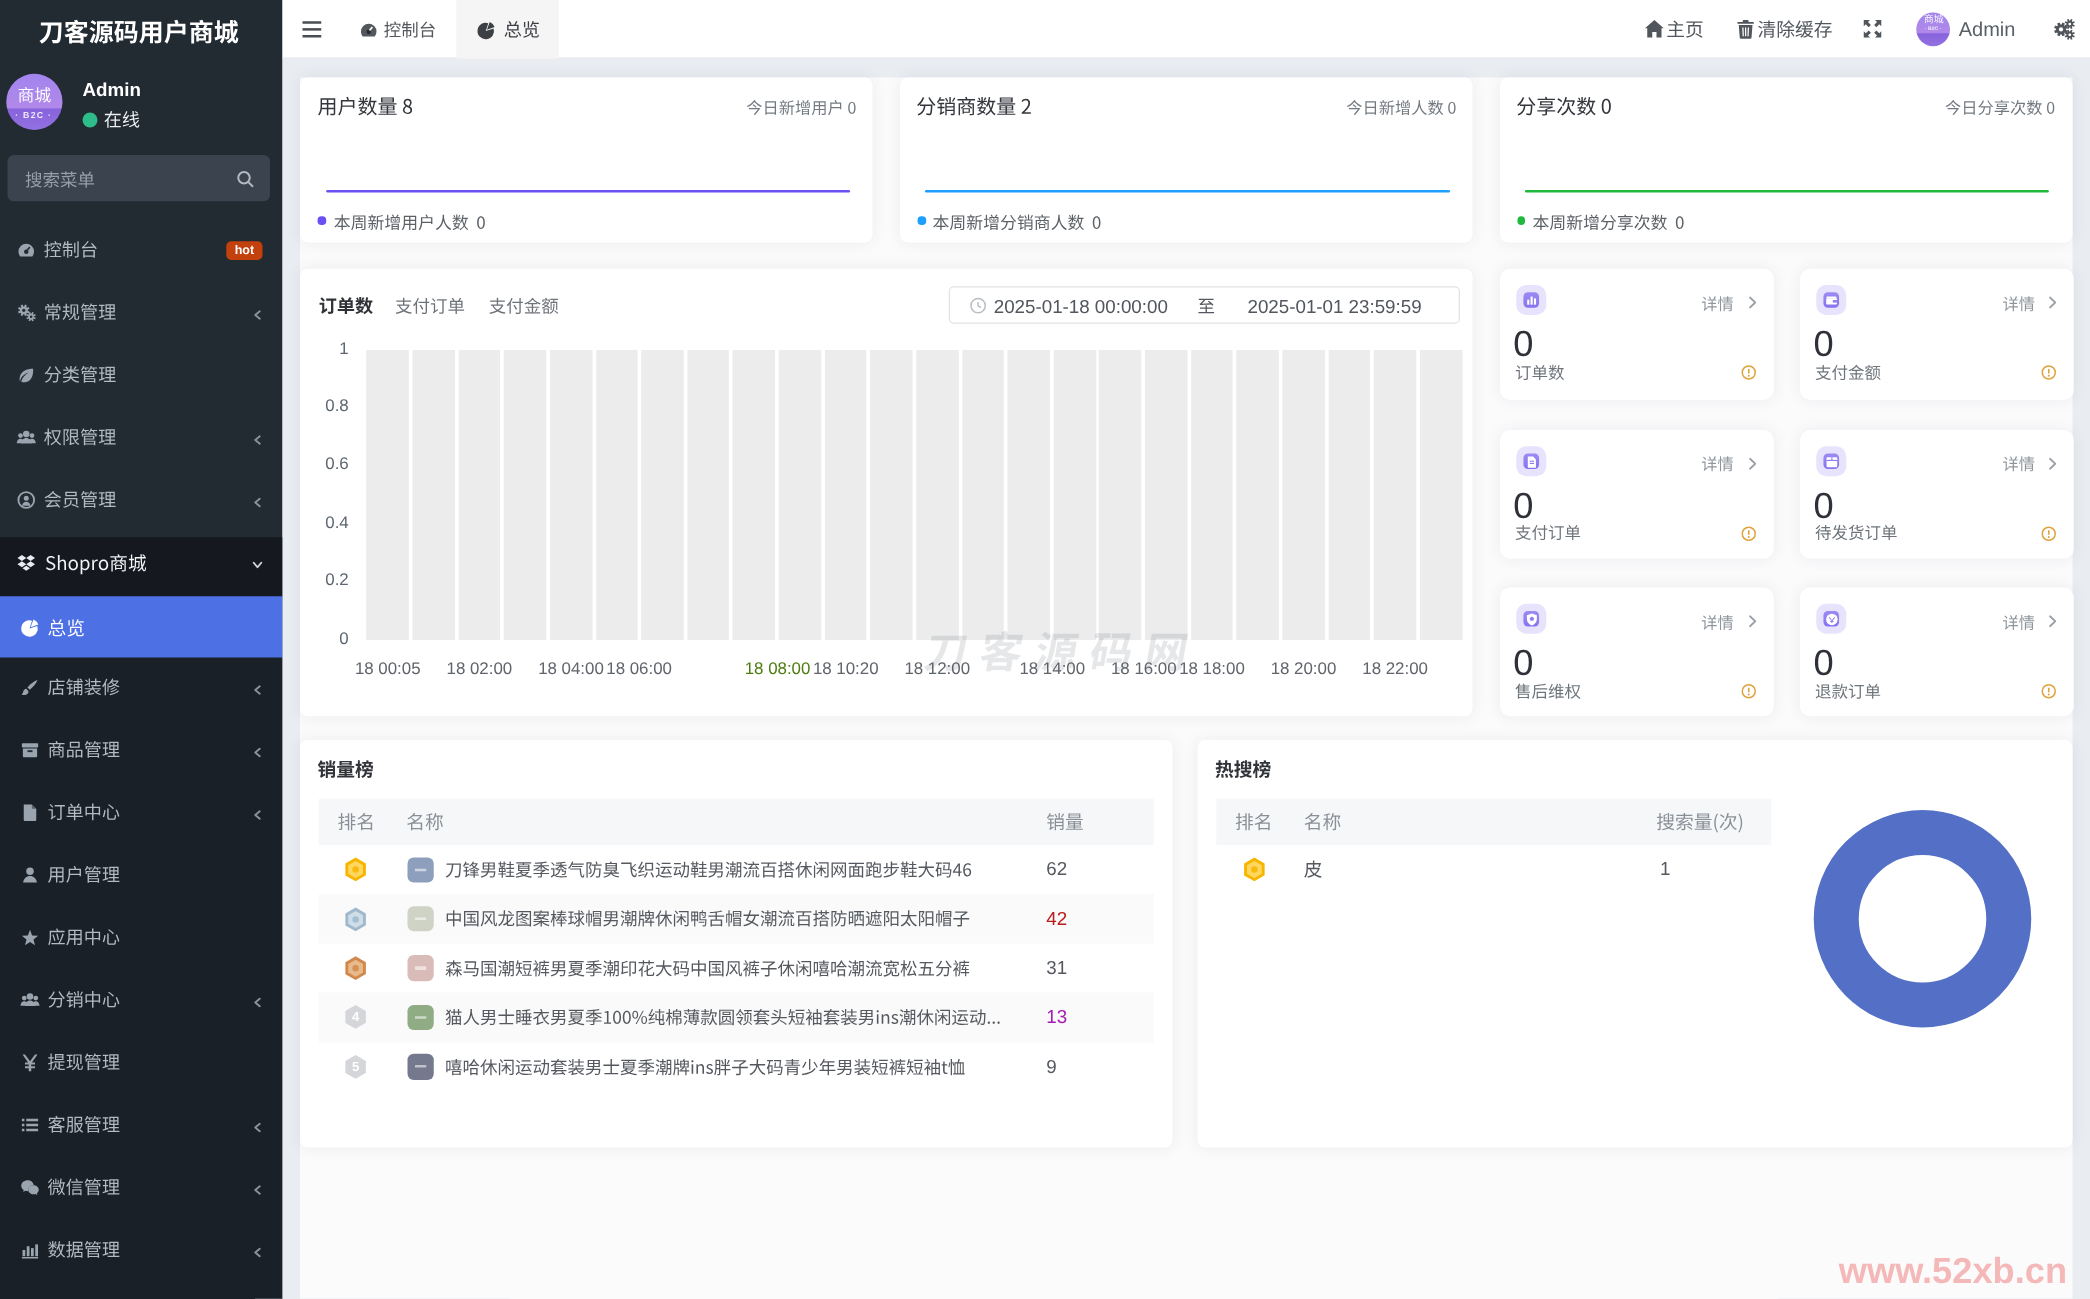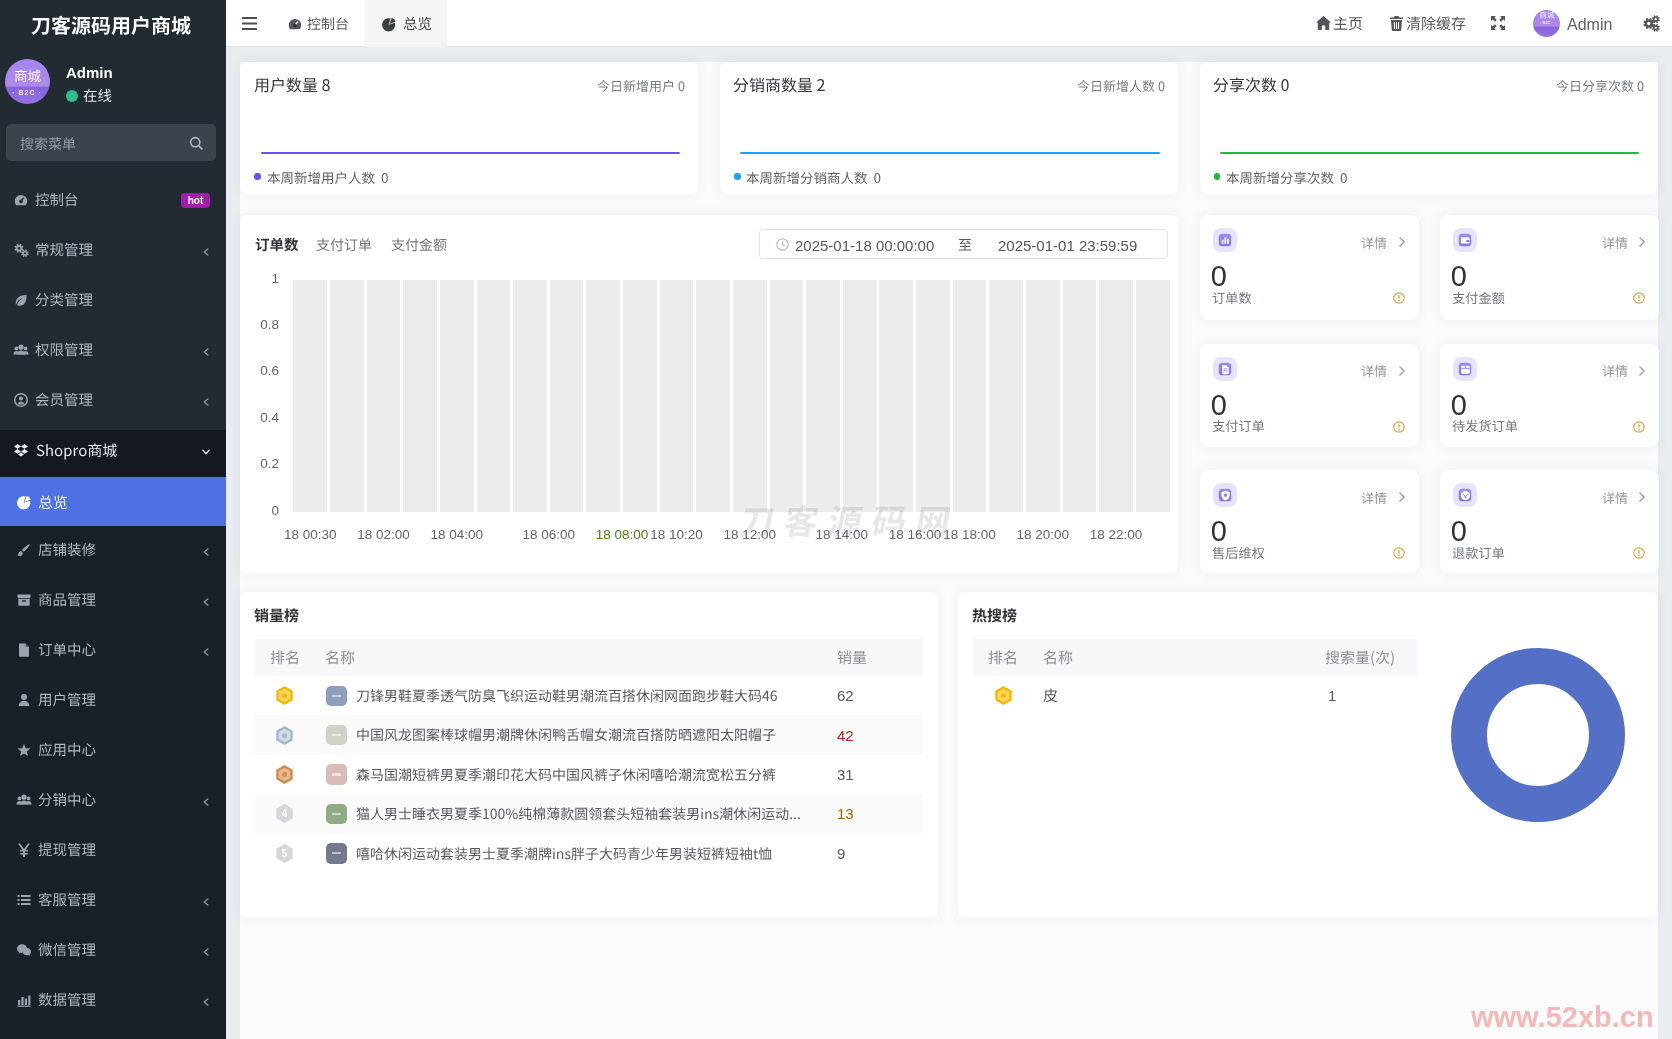--- a/index.html
+++ b/index.html
@@ -338,21 +338,21 @@
       <g transform="scale(0.0145,-0.0145)" fill="#b2bac3">
         <use href="#r4f1a" x="0"></use>
         <use href="#r5458" x="1000"></use>
         <use href="#r7ba1" x="2000"></use>
         <use href="#r7406" x="3000"></use>
       </g>
     </svg>
     <svg style="position:absolute;left:198px;top:394px;" width="16" height="16" viewBox="0 0 16 16">
       <path d="M9.8 5L6.2 8l3.6 3" fill="none" stroke="#8b939d" stroke-width="1.5" stroke-linecap="round" stroke-linejoin="round"></path>
     </svg>
-    <div style="position:absolute;left:181px;top:192.5px;width:29px;height:15px;background:#a21caf;border-radius:4px;text-align:center;font:700 10px 'Liberation Sans',sans-serif;color:#fff;line-height:15px">hot</div>
+    <div style="position:absolute;left:181px;top:192.5px;width:29px;height:15px;background:#c2410c;border-radius:4px;text-align:center;font:700 10px 'Liberation Sans',sans-serif;color:#fff;line-height:15px">hot</div>
     <svg style="position:absolute;left:13px;top:442px;" width="16" height="16" viewBox="0 0 16 16">
       <g fill="#e8ecf0">
         <path d="M4.5 2L8 4.4 4.5 6.8 1 4.4z"></path>
         <path d="M11.5 2L15 4.4l-3.5 2.4L8 4.4z"></path>
         <path d="M4.5 7L8 9.4 4.5 11.8 1 9.4z"></path>
         <path d="M11.5 7L15 9.4l-3.5 2.4L8 9.4z"></path>
         <path d="M8 10.5l3 2-3 2-3-2z"></path>
       </g>
     </svg>
     <svg style="position:absolute;left:35.5px;top:455.5px;overflow:visible" width="1" height="1">
@@ -814,24 +814,24 @@
     <div style="position:absolute;left:806.22px;top:280px;width:33.7px;height:232px;background:#ececec"></div>
     <div style="position:absolute;left:842.85px;top:280px;width:33.7px;height:232px;background:#ececec"></div>
     <div style="position:absolute;left:879.48px;top:280px;width:33.7px;height:232px;background:#ececec"></div>
     <div style="position:absolute;left:916.11px;top:280px;width:33.7px;height:232px;background:#ececec"></div>
     <div style="position:absolute;left:952.74px;top:280px;width:33.7px;height:232px;background:#ececec"></div>
     <div style="position:absolute;left:989.37px;top:280px;width:33.7px;height:232px;background:#ececec"></div>
     <div style="position:absolute;left:1026.0px;top:280px;width:33.7px;height:232px;background:#ececec"></div>
     <div style="position:absolute;left:1062.63px;top:280px;width:33.7px;height:232px;background:#ececec"></div>
     <div style="position:absolute;left:1099.26px;top:280px;width:33.7px;height:232px;background:#ececec"></div>
     <div style="position:absolute;left:1135.8899999999999px;top:280px;width:33.7px;height:232px;background:#ececec"></div>
-    <div style="position:absolute;left:265.2px;top:526.5px;width:90px;text-align:center;font:400 13.5px 'Liberation Sans',sans-serif;color:#60646b">18 00:30</div>
+    <div style="position:absolute;left:265.2px;top:526.5px;width:90px;text-align:center;font:400 13.5px 'Liberation Sans',sans-serif;color:#60646b">18 00:05</div>
     <div style="position:absolute;left:338.5px;top:526.5px;width:90px;text-align:center;font:400 13.5px 'Liberation Sans',sans-serif;color:#60646b">18 02:00</div>
     <div style="position:absolute;left:411.8px;top:526.5px;width:90px;text-align:center;font:400 13.5px 'Liberation Sans',sans-serif;color:#60646b">18 04:00</div>
-    <div style="position:absolute;left:485.0px;top:526.5px;width:90px;text-align:right;font:400 13.5px 'Liberation Sans',sans-serif;color:#60646b">18 06:00</div>
+    <div style="position:absolute;left:485.0px;top:526.5px;width:90px;text-align:left;font:400 13.5px 'Liberation Sans',sans-serif;color:#60646b">18 06:00</div>
     <div style="position:absolute;left:558.3px;top:526.5px;width:90px;text-align:right;font:400 13.5px 'Liberation Sans',sans-serif;color:#4d7c0f">18 08:00</div>
     <div style="position:absolute;left:631.6px;top:526.5px;width:90px;text-align:center;font:400 13.5px 'Liberation Sans',sans-serif;color:#60646b">18 10:20</div>
     <div style="position:absolute;left:704.8px;top:526.5px;width:90px;text-align:center;font:400 13.5px 'Liberation Sans',sans-serif;color:#60646b">18 12:00</div>
     <div style="position:absolute;left:778.1px;top:526.5px;width:90px;text-align:right;font:400 13.5px 'Liberation Sans',sans-serif;color:#60646b">18 14:00</div>
     <div style="position:absolute;left:851.3px;top:526.5px;width:90px;text-align:right;font:400 13.5px 'Liberation Sans',sans-serif;color:#60646b">18 16:00</div>
     <div style="position:absolute;left:924.6px;top:526.5px;width:90px;text-align:center;font:400 13.5px 'Liberation Sans',sans-serif;color:#60646b">18 18:00</div>
     <div style="position:absolute;left:997.8px;top:526.5px;width:90px;text-align:center;font:400 13.5px 'Liberation Sans',sans-serif;color:#60646b">18 20:00</div>
     <div style="position:absolute;left:1071.1px;top:526.5px;width:90px;text-align:center;font:400 13.5px 'Liberation Sans',sans-serif;color:#60646b">18 22:00</div>
     <svg style="position:absolute;left:738.0px;top:533.5px;overflow:visible;transform:skewX(-10deg)" width="1" height="1">
       <g transform="scale(0.034,-0.034)" fill="rgba(80,86,96,.14)">
@@ -1244,21 +1244,21 @@
         <use href="#r6f6e" x="25939"></use>
         <use href="#r4f11" x="26939"></use>
         <use href="#r95f2" x="27939"></use>
         <use href="#r8fd0" x="28939"></use>
         <use href="#r52a8" x="29939"></use>
         <use href="#r2e" x="30939"></use>
         <use href="#r2e" x="31217"></use>
         <use href="#r2e" x="31495"></use>
       </g>
     </svg>
-    <div style="position:absolute;left:837px;top:805.4px;font:400 15px 'Liberation Sans',sans-serif;color:#a16207">13</div>
+    <div style="position:absolute;left:837px;top:805.4px;font:400 15px 'Liberation Sans',sans-serif;color:#a21caf">13</div>
     <svg style="position:absolute;left:274px;top:842.8000000000001px;" width="21" height="21" viewBox="0 0 21 21">
       <polygon points="10.5,1.0 18.7,5.8 18.7,15.2 10.5,20.0 2.3,15.3 2.3,5.7" fill="#d4d6d9"></polygon>
       <text x="10.5" y="14.2" text-anchor="middle" font-family="Liberation Sans" font-size="10.5" font-weight="700" fill="#fff">5</text>
     </svg>
     <div style="position:absolute;left:326px;top:843.1px;width:20.5px;height:20.5px;border-radius:5px;background:#74798d"></div>
     <div style="position:absolute;left:331.5px;top:852.1px;width:9.5px;height:2.4px;background:rgba(255,255,255,.55)"></div>
     <svg style="position:absolute;left:356.0px;top:858.6px;overflow:visible" width="1" height="1">
       <g transform="scale(0.014,-0.014)" fill="#55595f">
         <use href="#r563b" x="0"></use>
         <use href="#r54c8" x="1000"></use>

